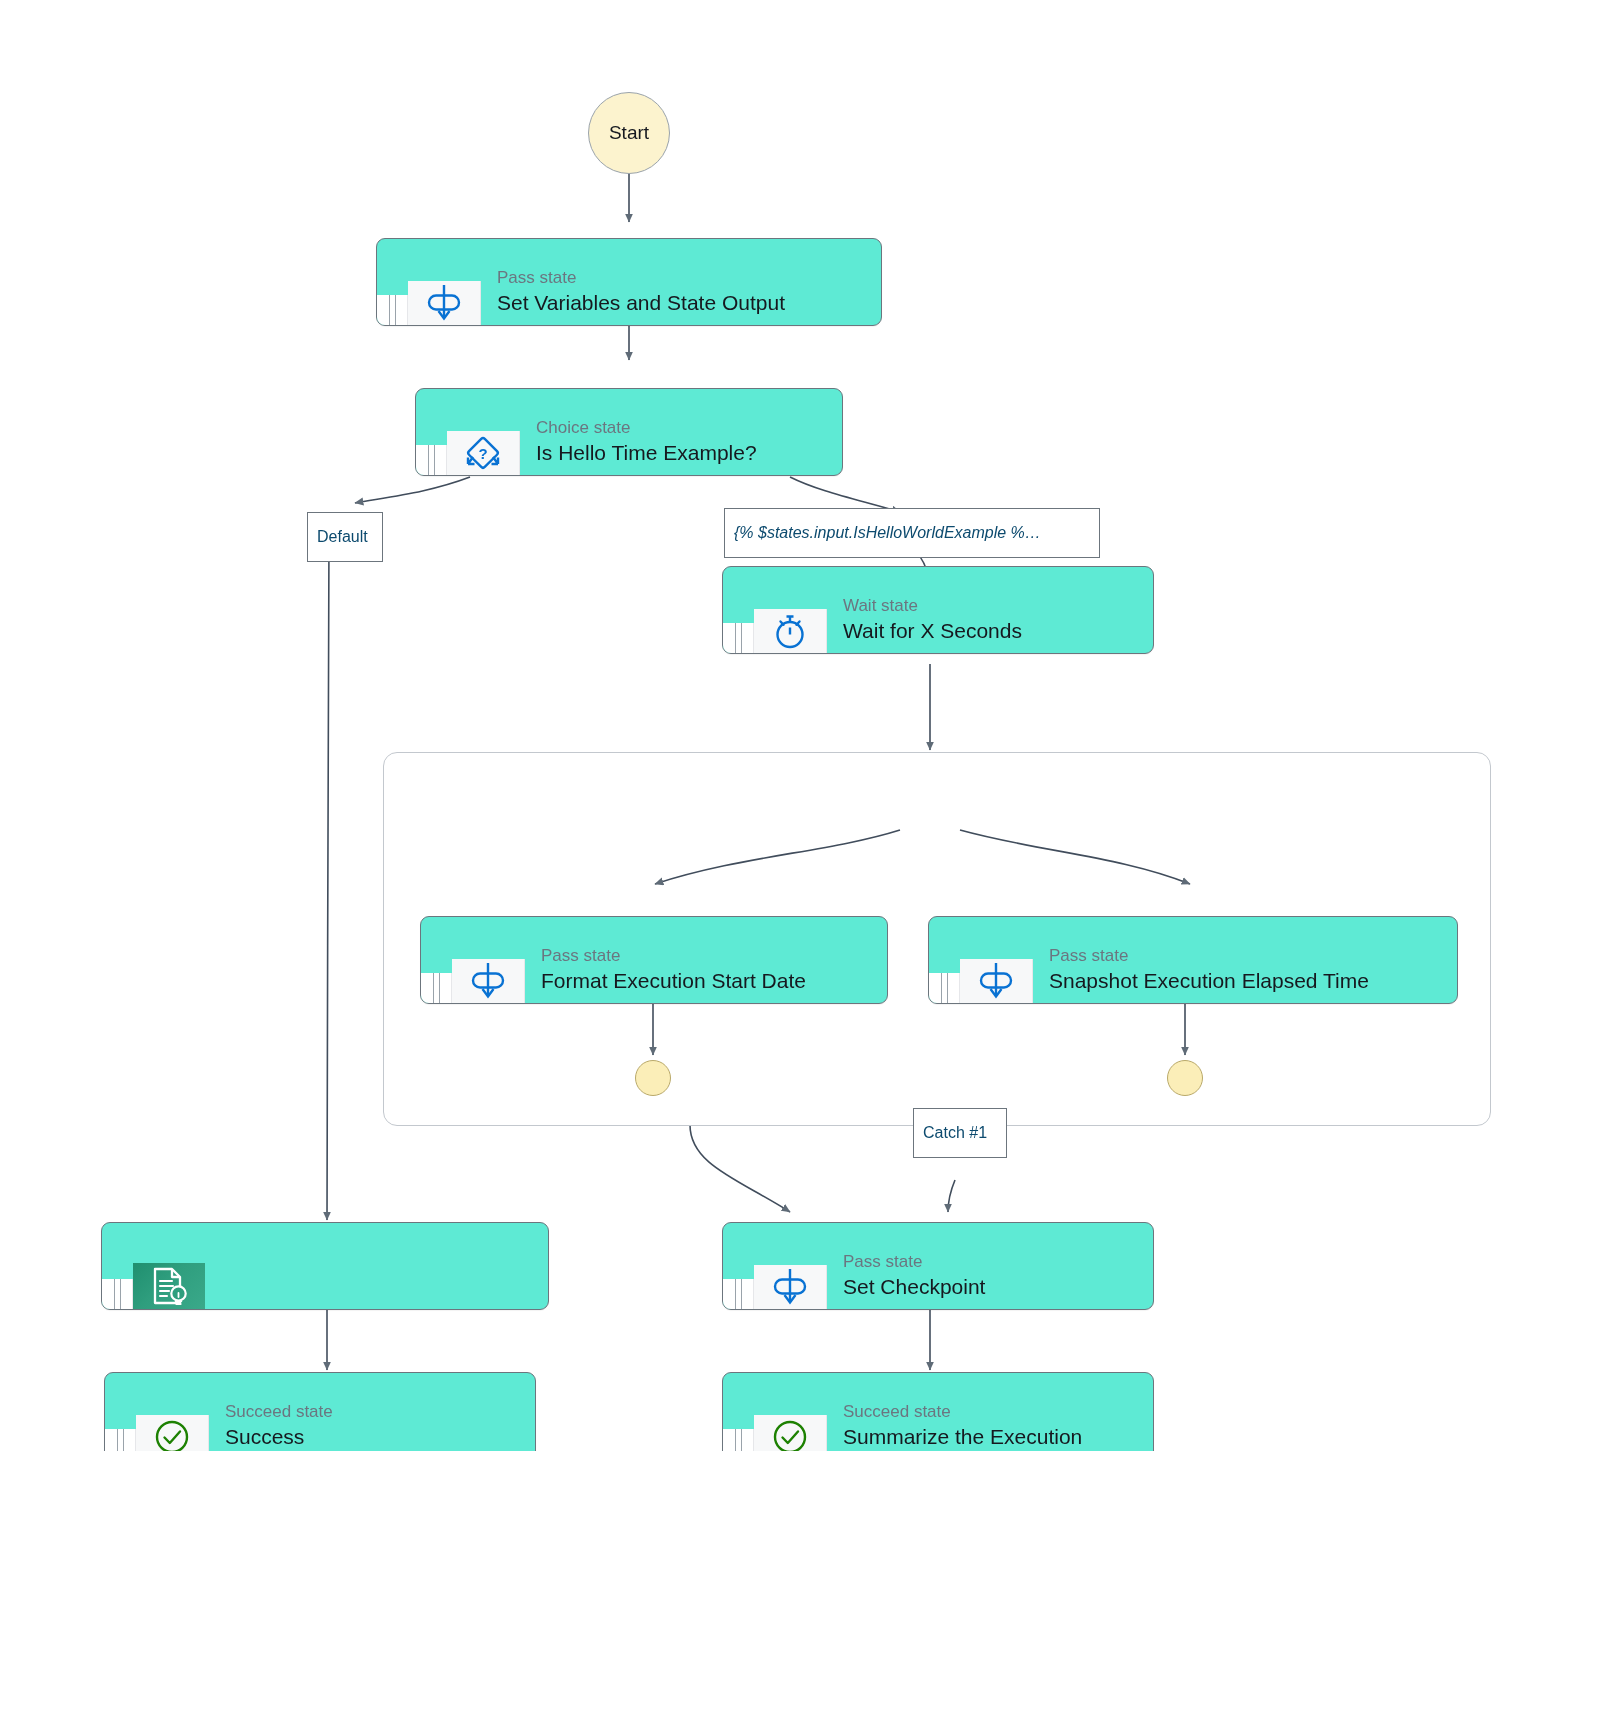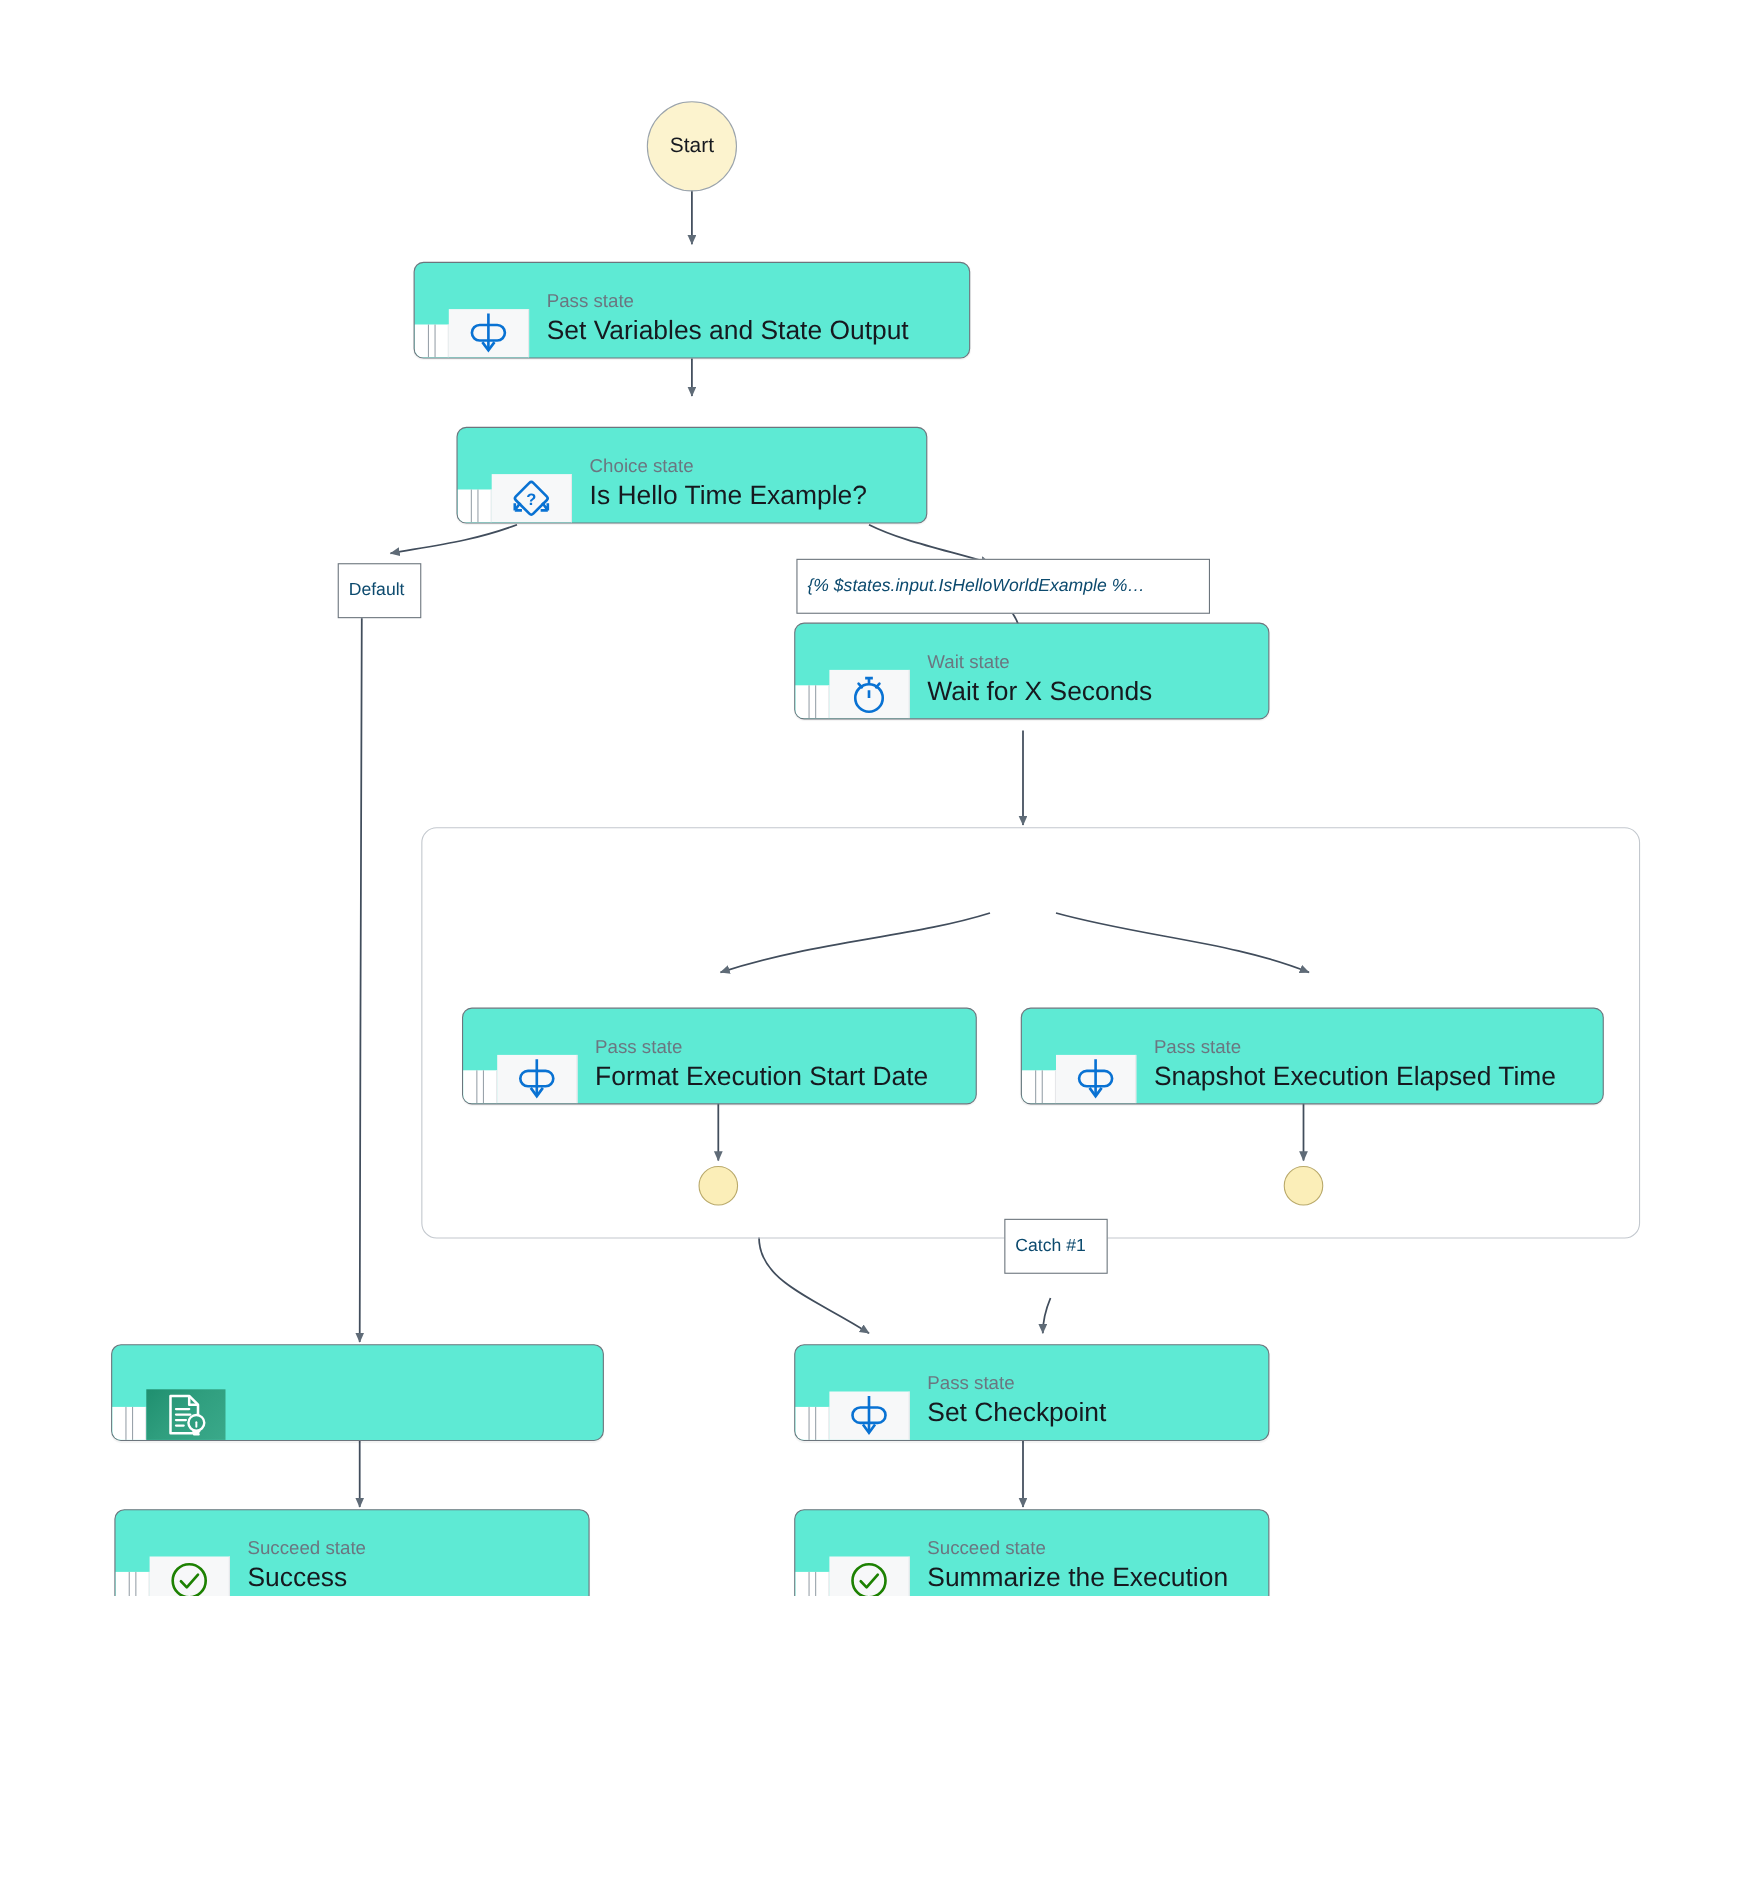--- a/index.html
+++ b/index.html
@@ -96,21 +96,21 @@
   }
   .node .kind {
     font-size: 17px;
     color: #6b7680;
     line-height: 1.25;
     white-space: nowrap;
     overflow: hidden;
     text-overflow: ellipsis;
   }
   .node .title {
-    font-size: 24px;
+    font-size: 21px;
     color: #16191f;
     line-height: 1.25;
     margin-top: 2px;
     white-space: nowrap;
     overflow: hidden;
     text-overflow: ellipsis;
   }
 
   
   .frame {

